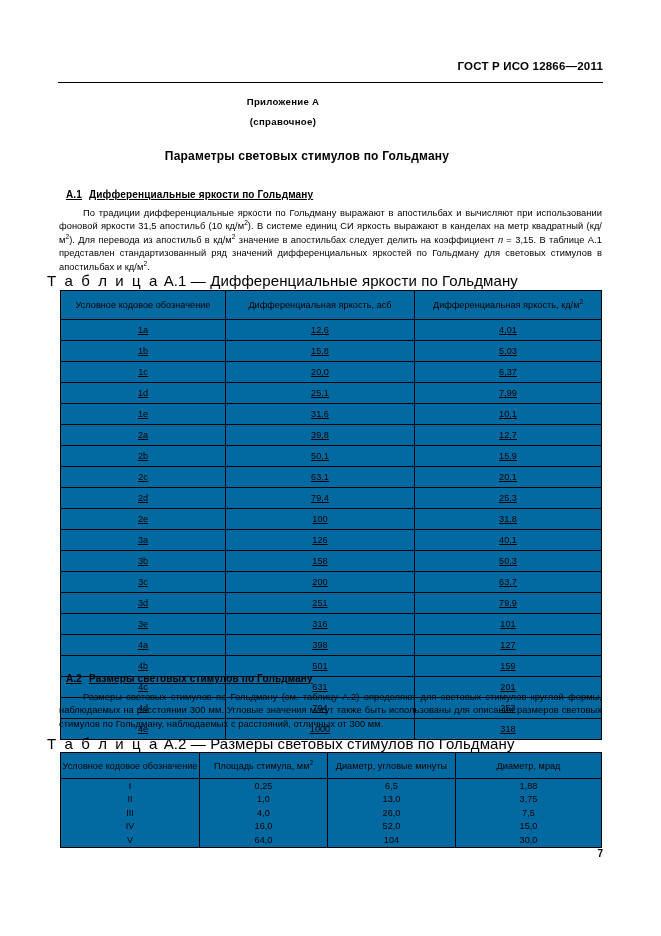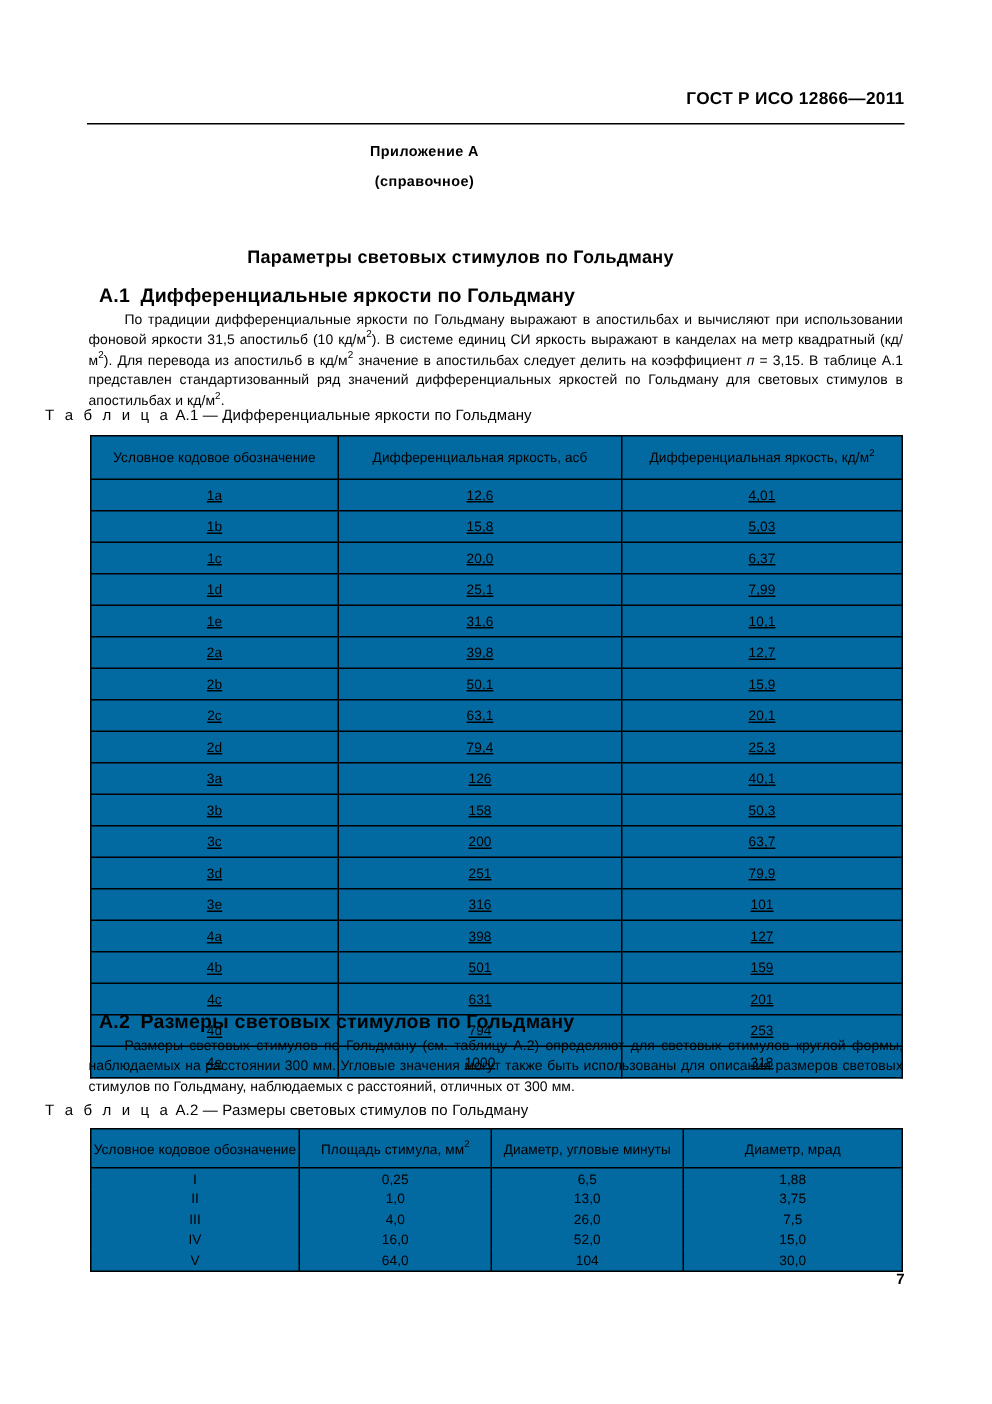--- a/index.html
+++ b/index.html
@@ -54,57 +54,58 @@
   }
   .annex-type {
     font-size: 9.6px;
     font-weight: bold;
     letter-spacing: 0.3px;
     margin-top: 9px;
     margin-left: -20px;
   }
   .annex-title {
     position: absolute;
-    top: 164px;
+    top: 149px;
     left: 0;
     width: 614px;
     text-align: center;
     font-size: 12px;
     font-weight: bold;
     letter-spacing: 0.2px;
   }
   
   .clause-heading {
     position: absolute;
     left: 66px;
-    font-size: 13px;
+    font-size: 10px;
     font-weight: bold;
     letter-spacing: 0.15px;
+    text-decoration: underline;
   }
   .clause-heading .num { margin-right: 7px; }
   
   .para {
     position: absolute;
     left: 59px;
     width: 543px;
     font-size: 9.3px;
     line-height: 13.4px;
     text-align: justify;
     text-indent: 24px;
     letter-spacing: 0.05px;
     -webkit-hyphens: none;
     hyphens: none;
   }
   .para sup { font-size: 6.6px; vertical-align: super; line-height: 0; }
   .para i { font-style: italic; }
   
   .table-caption {
     position: absolute;
-    left: 30px;
-    font-size: 10px;
+    left: 47px;
+    font-size: 15px;
     letter-spacing: 0.1px;
     white-space: nowrap;
   }
   .table-caption .tcap-word { letter-spacing: 2.1px; }
   
   table.gost {
     position: absolute;
     border-collapse: collapse;
     table-layout: fixed;
     background: #0369a1;
@@ -232,20 +233,25 @@
         </tr>
         <tr>
           <td>2c</td>
           <td>63,1</td>
           <td>20,1</td>
         </tr>
         <tr>
           <td>2d</td>
           <td>79,4</td>
           <td>25,3</td>
+        </tr>
+        <tr>
+          <td>2e</td>
+          <td>100</td>
+          <td>31,8</td>
         </tr>
         <tr>
           <td>3a</td>
           <td>126</td>
           <td>40,1</td>
         </tr>
         <tr>
           <td>3b</td>
           <td>158</td>
           <td>50,3</td>

